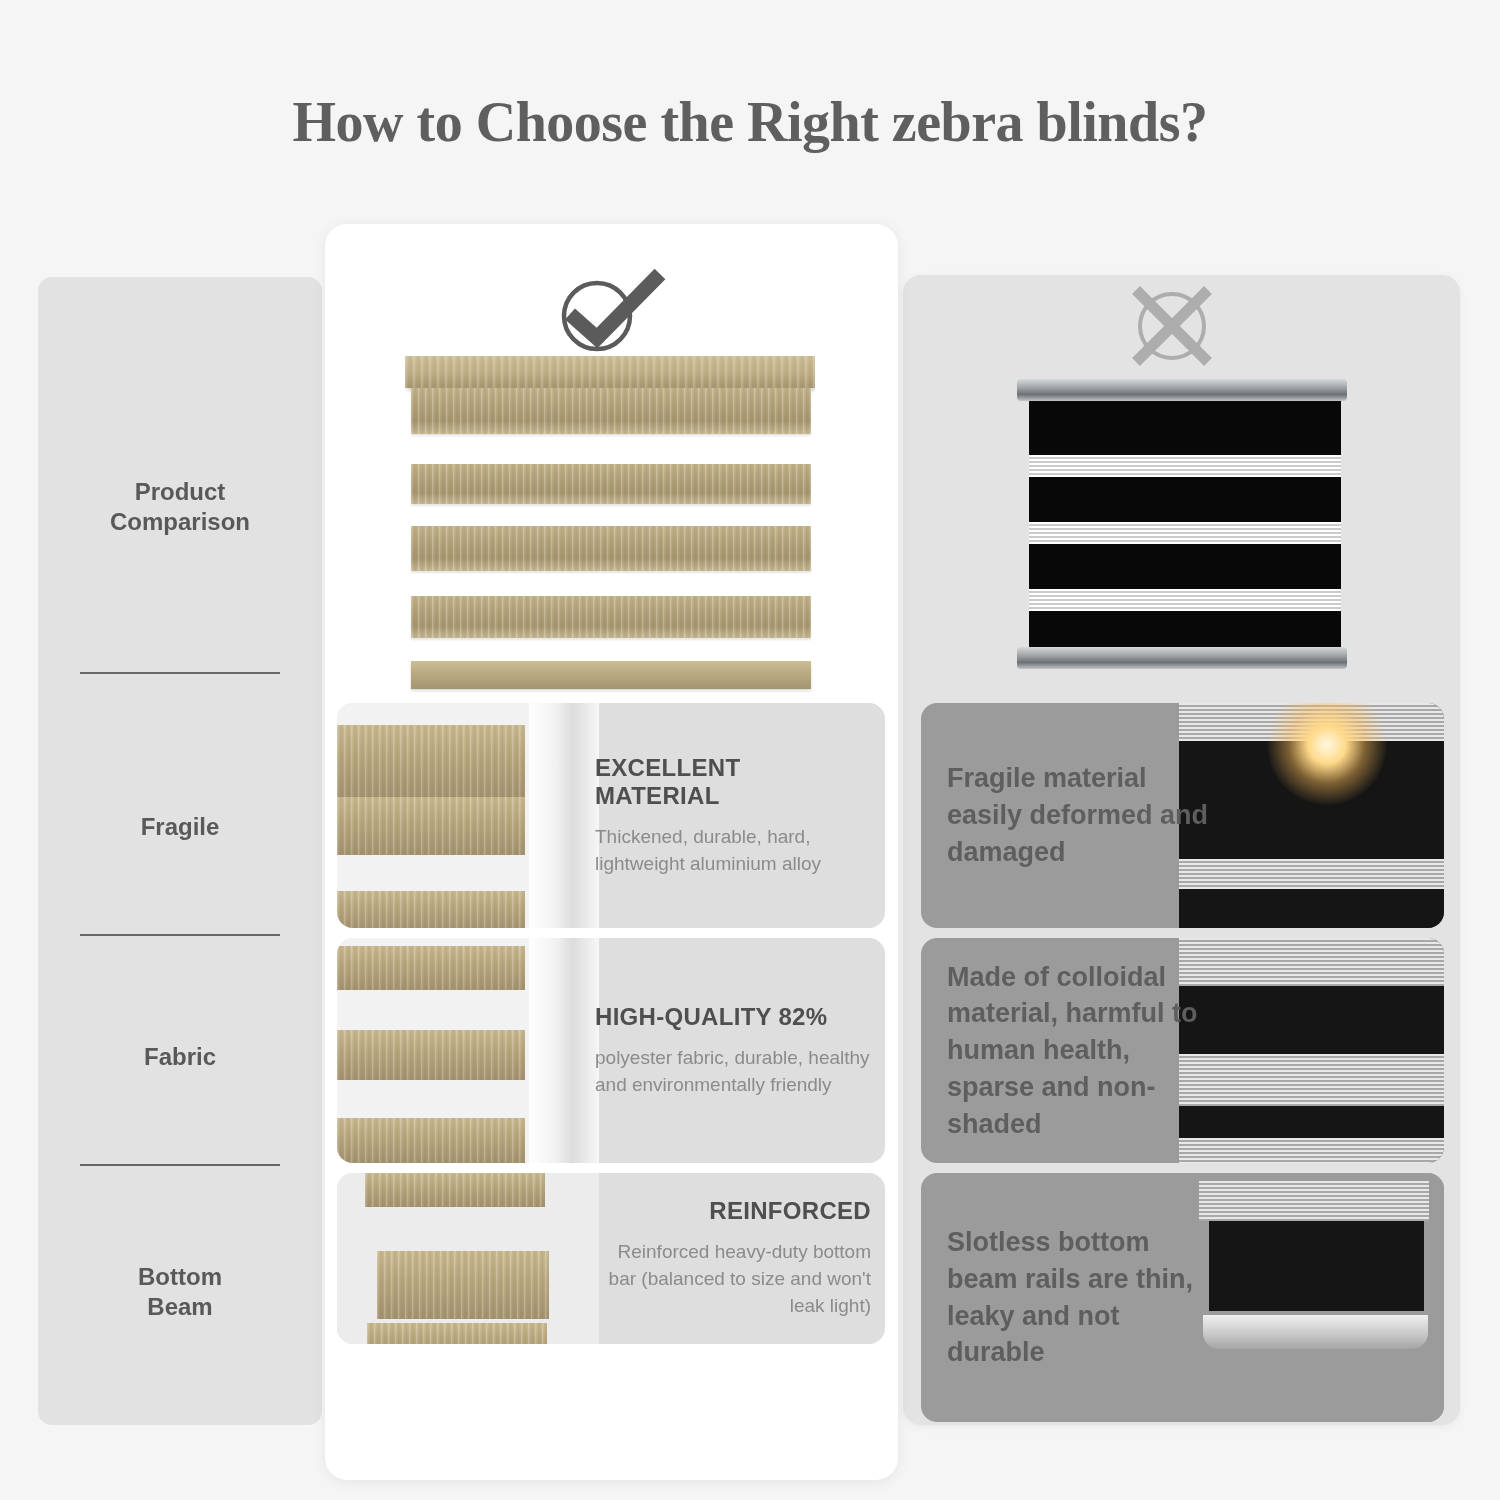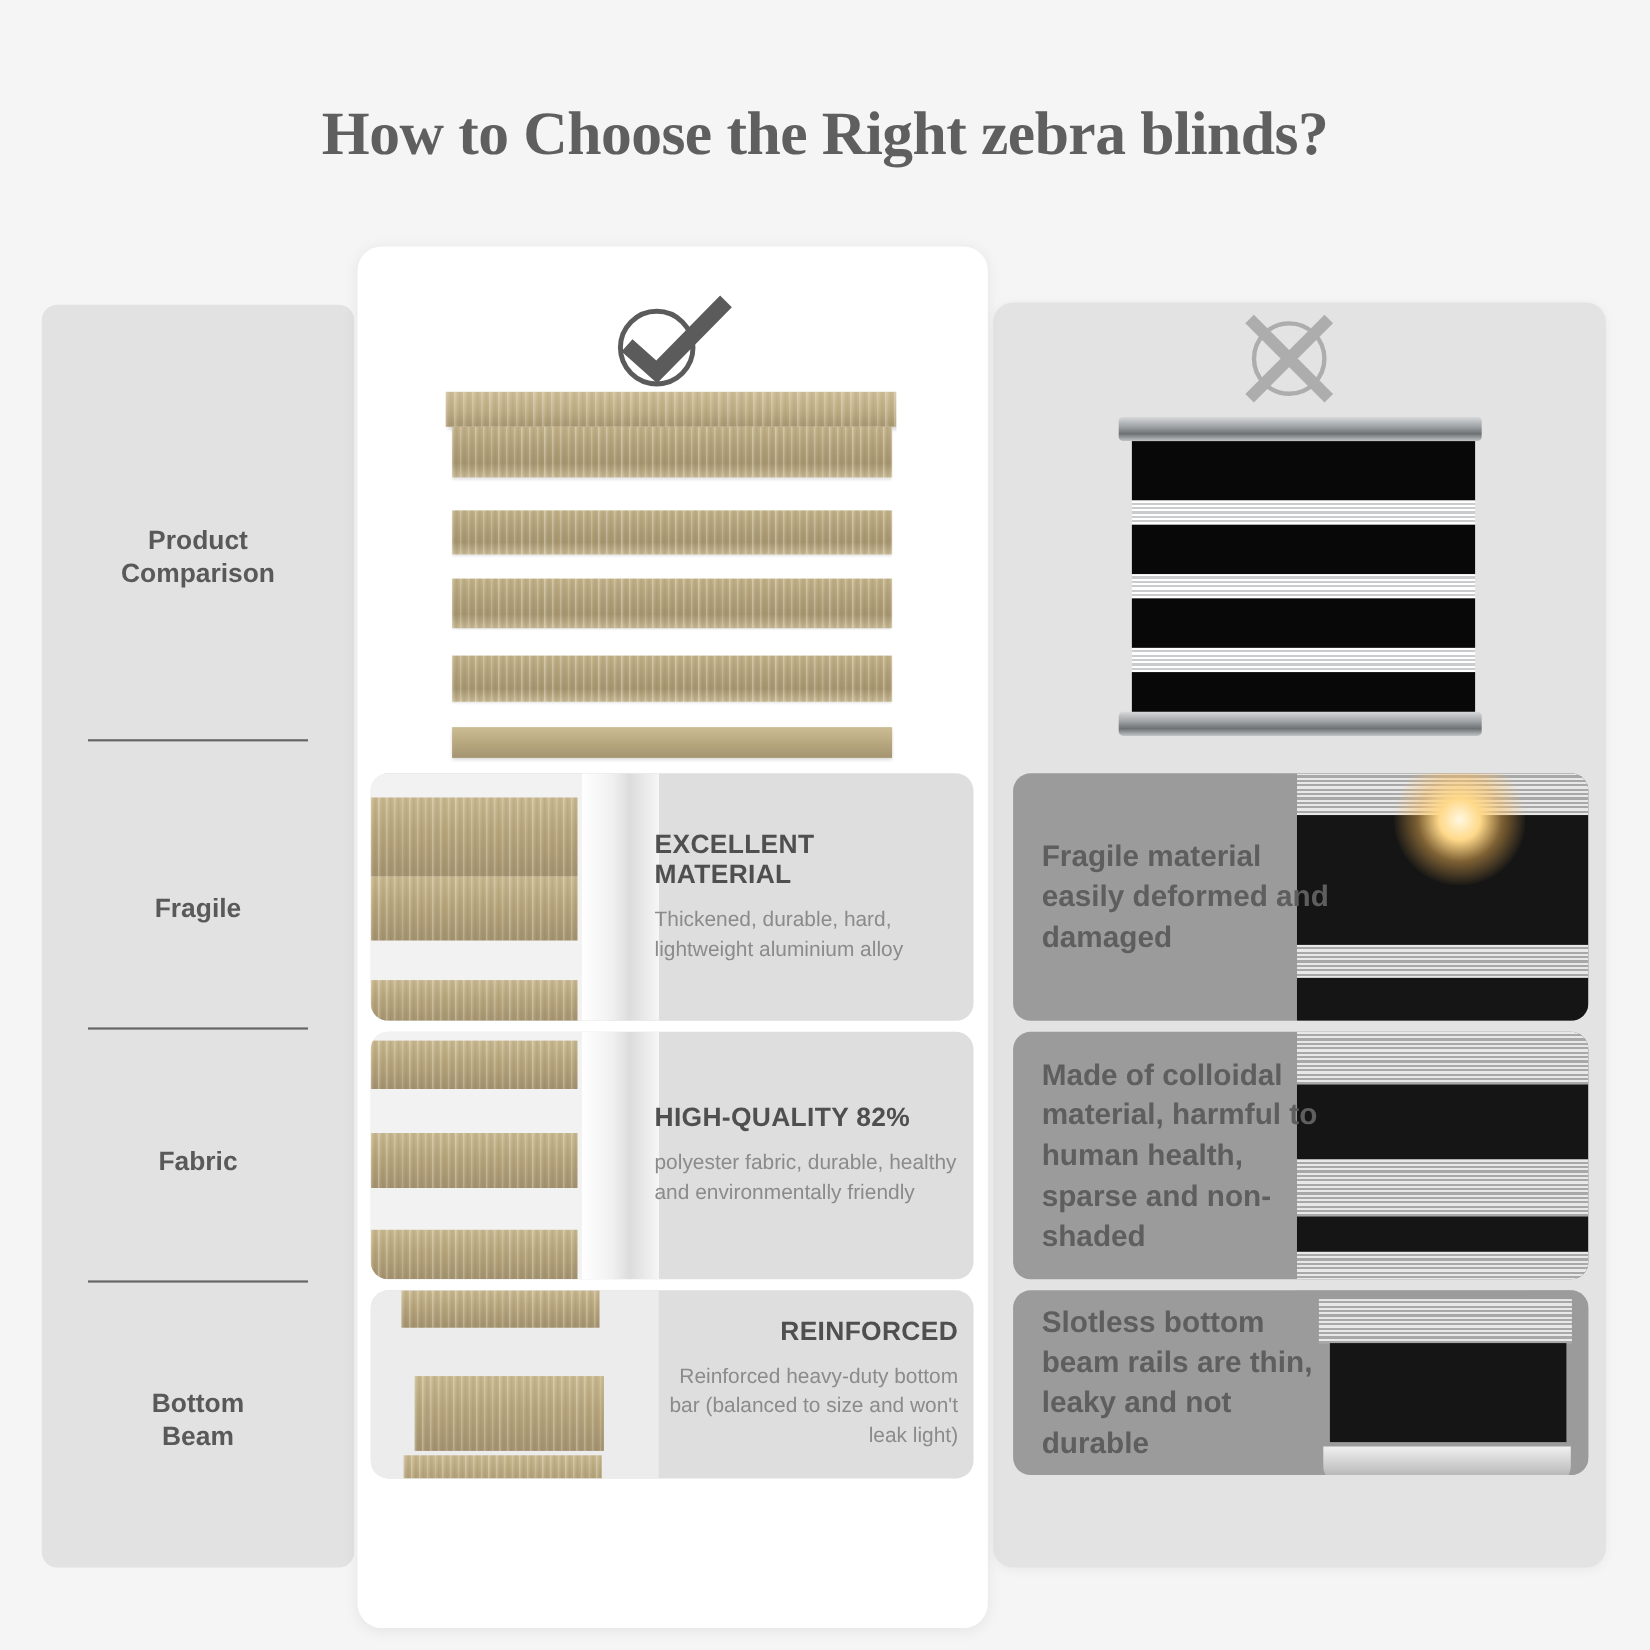--- a/index.html
+++ b/index.html
@@ -314,21 +314,21 @@
         <div class="wstripe" style="top:78px;left:40px;width:172px;height:68px;"></div>
         <div class="wstripe" style="top:150px;left:30px;width:180px;height:40px;"></div>
       </div>
     </div>
     <div class="copy">
       <div class="row-title">REINFORCED</div>
       <div class="row-text">Reinforced heavy-duty bottom bar (balanced to size and won't leak light)</div>
     </div>
   </div>
 
-  <div class="row-bad" style="top:1173px;height:168px;">
+  <div class="row-bad" style="top:1173px;height:249px;">
     <div class="ph ph-bad">
       <div class="dark-photo" style="background:#9b9b9b;">
         <div class="dstripe" style="top:8px;left:20px;width:230px;height:40px;"></div>
         <div class="dblack" style="top:48px;left:30px;width:215px;height:90px;"></div>
         <div class="dstripe" style="top:142px;left:24px;width:225px;height:34px;background:linear-gradient(180deg,#f0f0f0 0%,#c9c9c9 55%,#a5a5a5 100%);border-radius:0 0 16px 16px;"></div>
       </div>
     </div>
     <div class="copy">
       <div class="bad-text">Slotless bottom beam rails are thin, leaky and not durable</div>
     </div>

